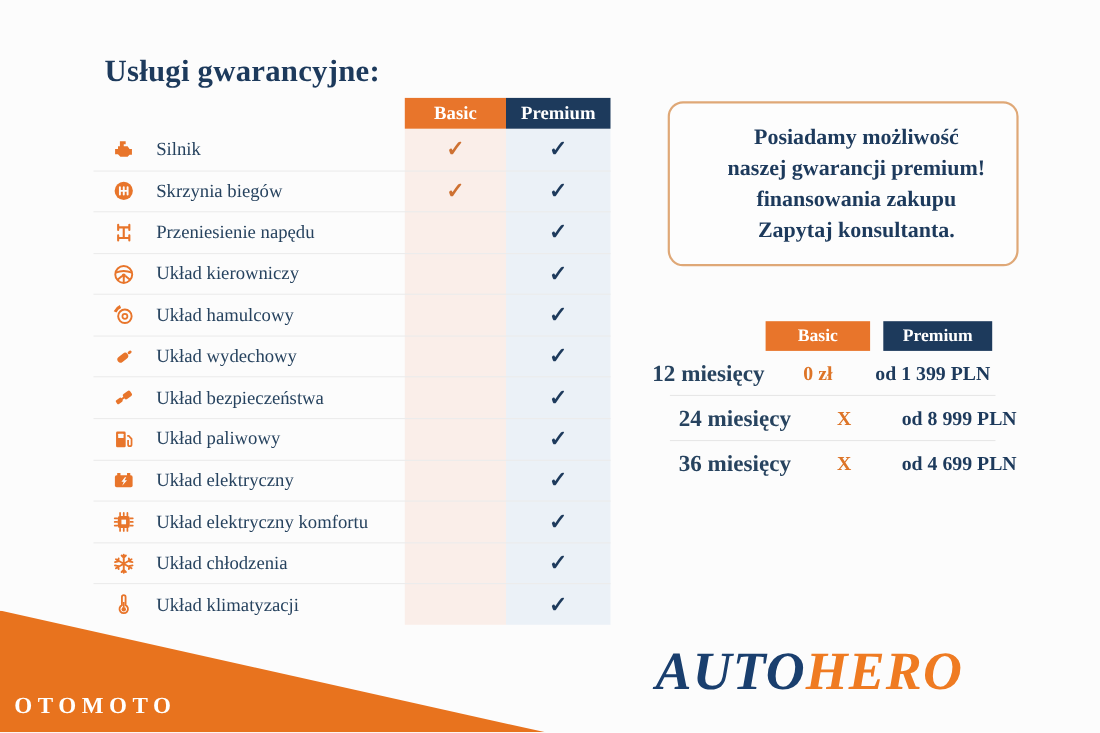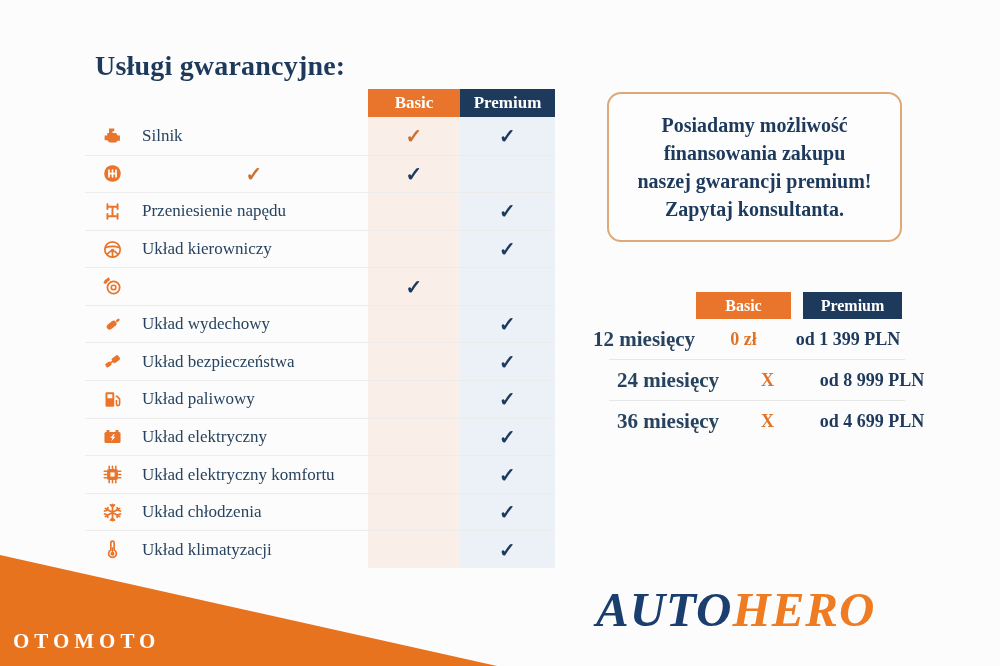--- a/index.html
+++ b/index.html
@@ -31,21 +31,21 @@
   .wrow + .wrow{border-top:1px solid var(--divider);}
   .wrow .icon{padding-left:17px;display:flex;align-items:center;color:var(--orange);}
   .wrow .icon svg{width:21px;height:21px;display:block;}
   .wrow .label{font-size:17px;color:var(--label);padding-left:2px;}
   .cell-check{text-align:center;font-size:20px;font-weight:700;line-height:1;}
   .cell-check.basic{color:#CE7132;}
   .cell-check.premium{color:var(--navy);}
   
   .promo{position:absolute;left:607px;top:92px;width:291px;height:146px;border:2px solid var(--tan);
     border-radius:14px;background:#FDFDFD;display:flex;flex-direction:column;align-items:center;justify-content:center;
-    text-align:center;color:var(--navy);font-weight:700;font-size:20px;line-height:28px;}
+    text-align:center;color:var(--navy);font-weight:700;font-size:20px;line-height:28px;padding-left:24px;}
   
   .phdr{position:absolute;top:292px;height:27px;display:flex;align-items:center;justify-content:center;
     color:#fff;font-weight:700;font-size:16px;}
   .phdr.basic{left:696px;width:95px;background:var(--orange);}
   .phdr.premium{left:803px;width:99px;background:var(--navy);}
   .ptable{position:absolute;left:585px;top:319px;width:320px;}
   .prow{display:grid;grid-template-columns:111px 95px 114px;height:40px;align-items:center;}
   .prow + .prow{border-top:1px solid #E7E7E7;margin-left:24px;}
   .prow .period{font-size:21px;font-weight:700;color:var(--label);padding-left:8px;white-space:nowrap;}
   .prow .pbasic{text-align:center;font-size:18px;font-weight:700;color:#DD7427;}
@@ -87,20 +87,21 @@
     <span class="cell-check basic">✓</span>
     <span class="cell-check premium">✓</span>
   </div>
       <div class="wrow">
     <span class="icon">
           <svg viewBox="0 0 24 24" xmlns="http://www.w3.org/2000/svg">
             <circle cx="12" cy="12" r="9.5" fill="currentColor"></circle>
             <path d="M8 8.2v7.6M12 8.2v7.6M16 8.2v7.6M8 12h8" stroke="#FBFBFB" stroke-width="2" stroke-linecap="round" fill="none"></path>
           </svg>
         </span>
+    <span class="label">Skrzynia biegów</span>
     <span class="cell-check basic">✓</span>
     <span class="cell-check premium">✓</span>
   </div>
       <div class="wrow">
     <span class="icon">
           <svg viewBox="0 0 24 24" xmlns="http://www.w3.org/2000/svg">
             <g stroke="currentColor" stroke-width="2.2" stroke-linecap="round" fill="none">
               <path d="M6.2 3.8v5.4M17.8 3.8v5.4M6.2 14.8v5.4M17.8 14.8v5.4M6.2 6.5h11.6M6.2 17.5h11.6M12 6.5v11"></path>
             </g>
           </svg>
@@ -127,20 +128,21 @@
       <div class="wrow">
     <span class="icon">
           <svg viewBox="0 0 24 24" xmlns="http://www.w3.org/2000/svg">
             <g fill="none" stroke="currentColor">
               <circle cx="13.2" cy="13.2" r="7" stroke-width="2"></circle>
               <circle cx="13.2" cy="13.2" r="2.6" stroke-width="1.8"></circle>
               <path d="M8.6 3A11 11 0 0 0 3 8.6" stroke-width="3.2"></path>
             </g>
           </svg>
         </span>
+    <span class="label">Układ hamulcowy</span>
     <span class="cell-check basic"></span>
     <span class="cell-check premium">✓</span>
   </div>
       <div class="wrow">
     <span class="icon">
           <svg viewBox="0 0 24 24" xmlns="http://www.w3.org/2000/svg">
             <g transform="rotate(-38 12 12)" fill="currentColor">
               <rect x="4.5" y="8.7" width="12.5" height="6.6" rx="3.3"></rect>
               <rect x="17.5" y="10.6" width="4.5" height="2.8" rx="1.4"></rect>
             </g>
@@ -224,22 +226,22 @@
           </svg>
         </span>
     <span class="label">Układ klimatyzacji</span>
     <span class="cell-check basic"></span>
     <span class="cell-check premium">✓</span>
   </div>
     </div>
 
   <div class="promo">
     <div>Posiadamy możliwość</div>
+    <div>naszej gwarancji premium!</div>
     <div>finansowania zakupu</div>
-    <div>naszej gwarancji premium!</div>
     <div>Zapytaj konsultanta.</div>
   </div>
 
   <div class="phdr basic">Basic</div>
   <div class="phdr premium">Premium</div>
   <div class="ptable">
       <div class="prow">
     <span class="period">12 miesięcy</span>
     <span class="pbasic">0 zł</span>
     <span class="ppremium">od 1 399 PLN</span>

